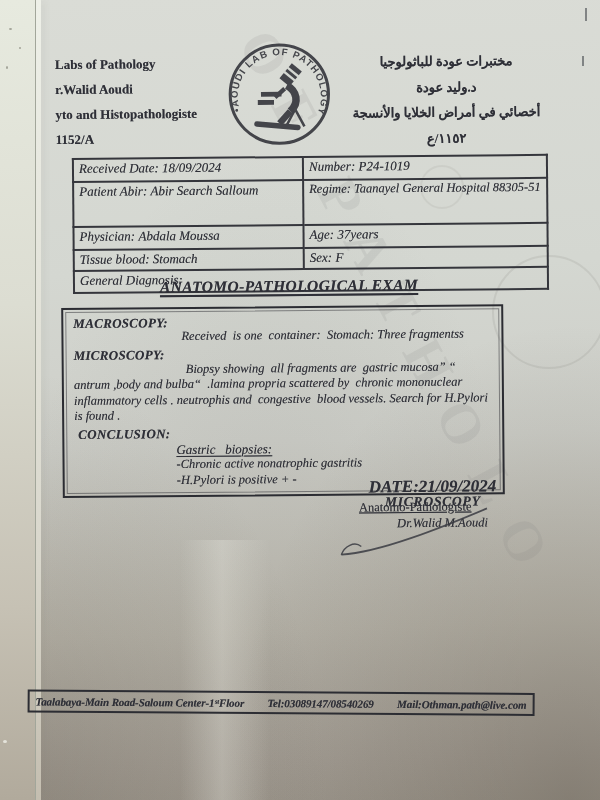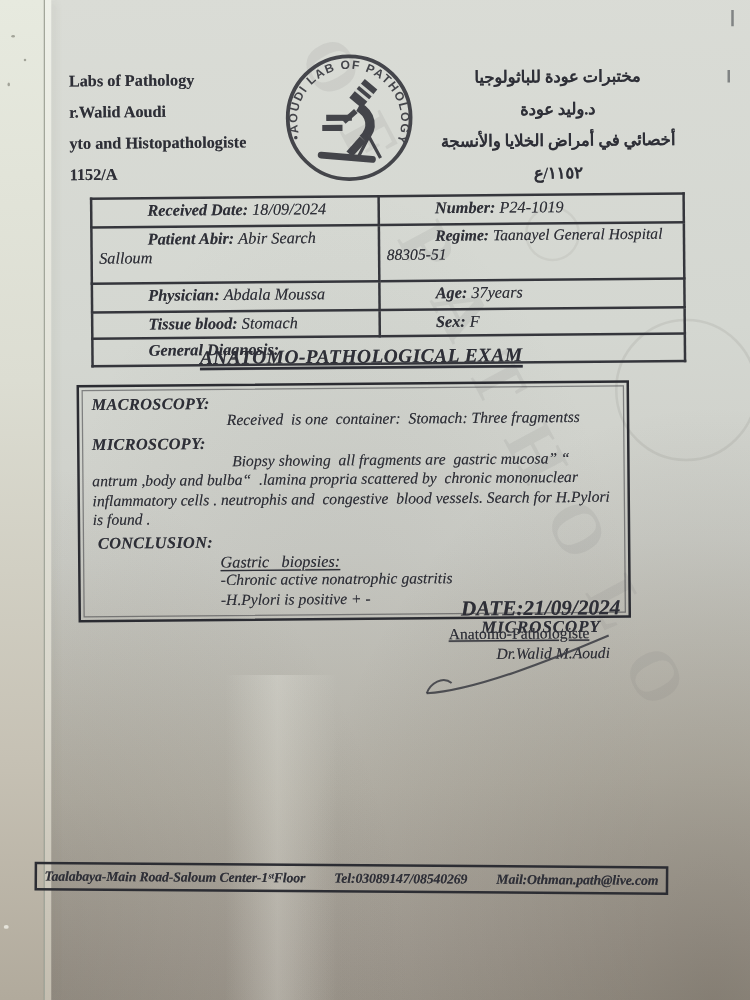--- a/index.html
+++ b/index.html
@@ -30,21 +30,21 @@
   
   .hdr-left{position:absolute;left:58px;top:50px;font-size:13px;font-weight:bold;line-height:25px;}
   .stamp{position:absolute;left:228px;top:40px;width:108px;height:108px;opacity:0.88;}
   .hdr-right{position:absolute;left:343px;top:50px;width:212px;text-align:center;
       direction:rtl;font-size:13px;font-weight:bold;line-height:25.5px;}
   
   table.info{position:absolute;left:74px;top:156px;width:458px;border-collapse:collapse;
       table-layout:fixed;font-size:13px;}
   table.info td{border:2px solid #35363c;padding:1px 5px 0 5px;vertical-align:top;line-height:15px;}
   td.c1{width:218px;} td.c2{width:232px;}
-  .lbl{font-weight:bold;font-style:italic;margin-left:39px;}
+  .lbl{font-weight:normal;font-style:italic;}
   .val{font-style:italic;}
   td.regime-cell{font-size:12.5px;line-height:13.5px;}
   
   .exam-title{position:absolute;left:0;top:277px;width:580px;text-align:center;
       font-size:15.5px;font-weight:bold;font-style:italic;letter-spacing:0.4px;}
   .exam-title span{text-decoration:underline;text-decoration-thickness:1.5px;text-underline-offset:3px;}
   
   .report{position:absolute;left:62px;top:306px;width:442px;box-sizing:border-box;
       border:2px solid #2b2c32;outline:1px solid rgba(43,44,50,0.5);outline-offset:-5px;
       padding:6px 10px 7px 10px;}

